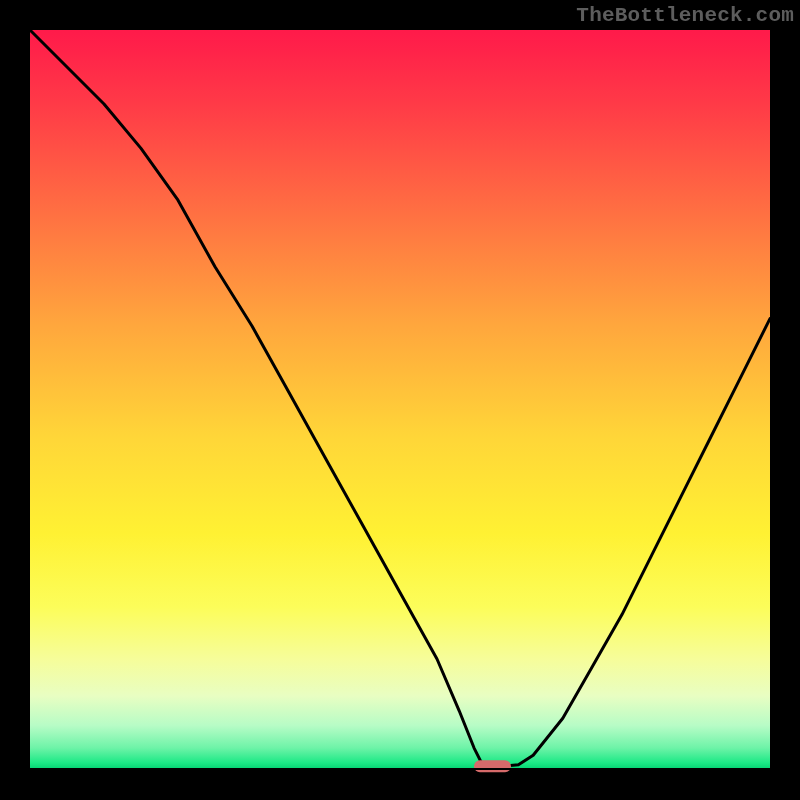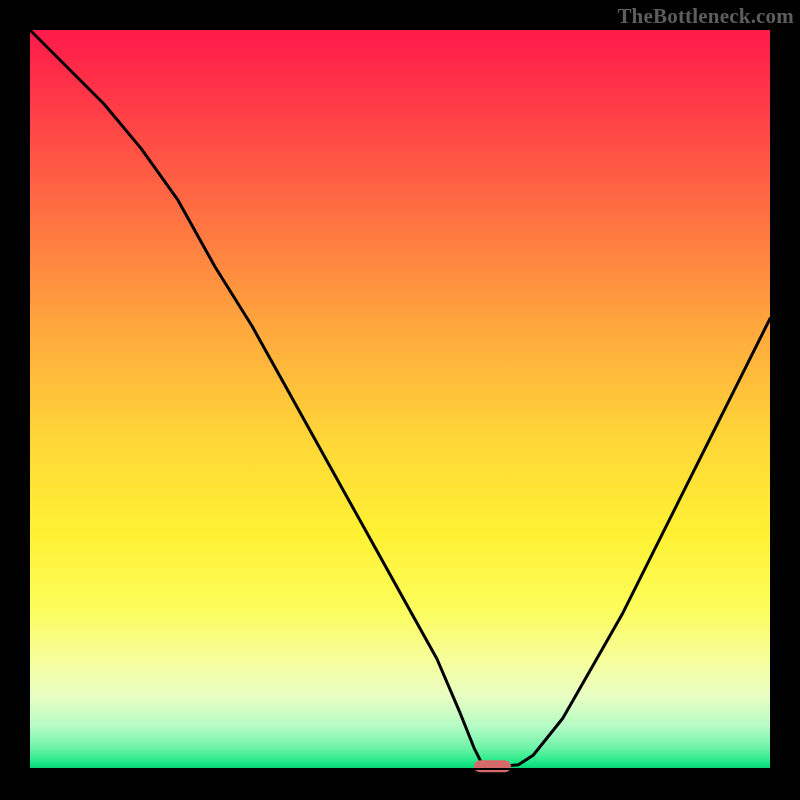--- a/index.html
+++ b/index.html
@@ -38,21 +38,21 @@
       #b7fcc6 94%,
       #6ef3a8 97%,
       #1de986 99%,
       #00cf6f 100%
     );
   }
   .watermark {
     position: absolute;
     top: 4px;
     right: 6px;
-    font-family: Liberation Serif, serif;
+    font-family: Liberation Mono, monospace;
     font-size: 21px;
     font-weight: 600;
     color: #5d5d5d;
     letter-spacing: 0.2px;
   }
   svg.curve {
     position: absolute;
     top: 0;
     left: 0;
     width: 740px;

